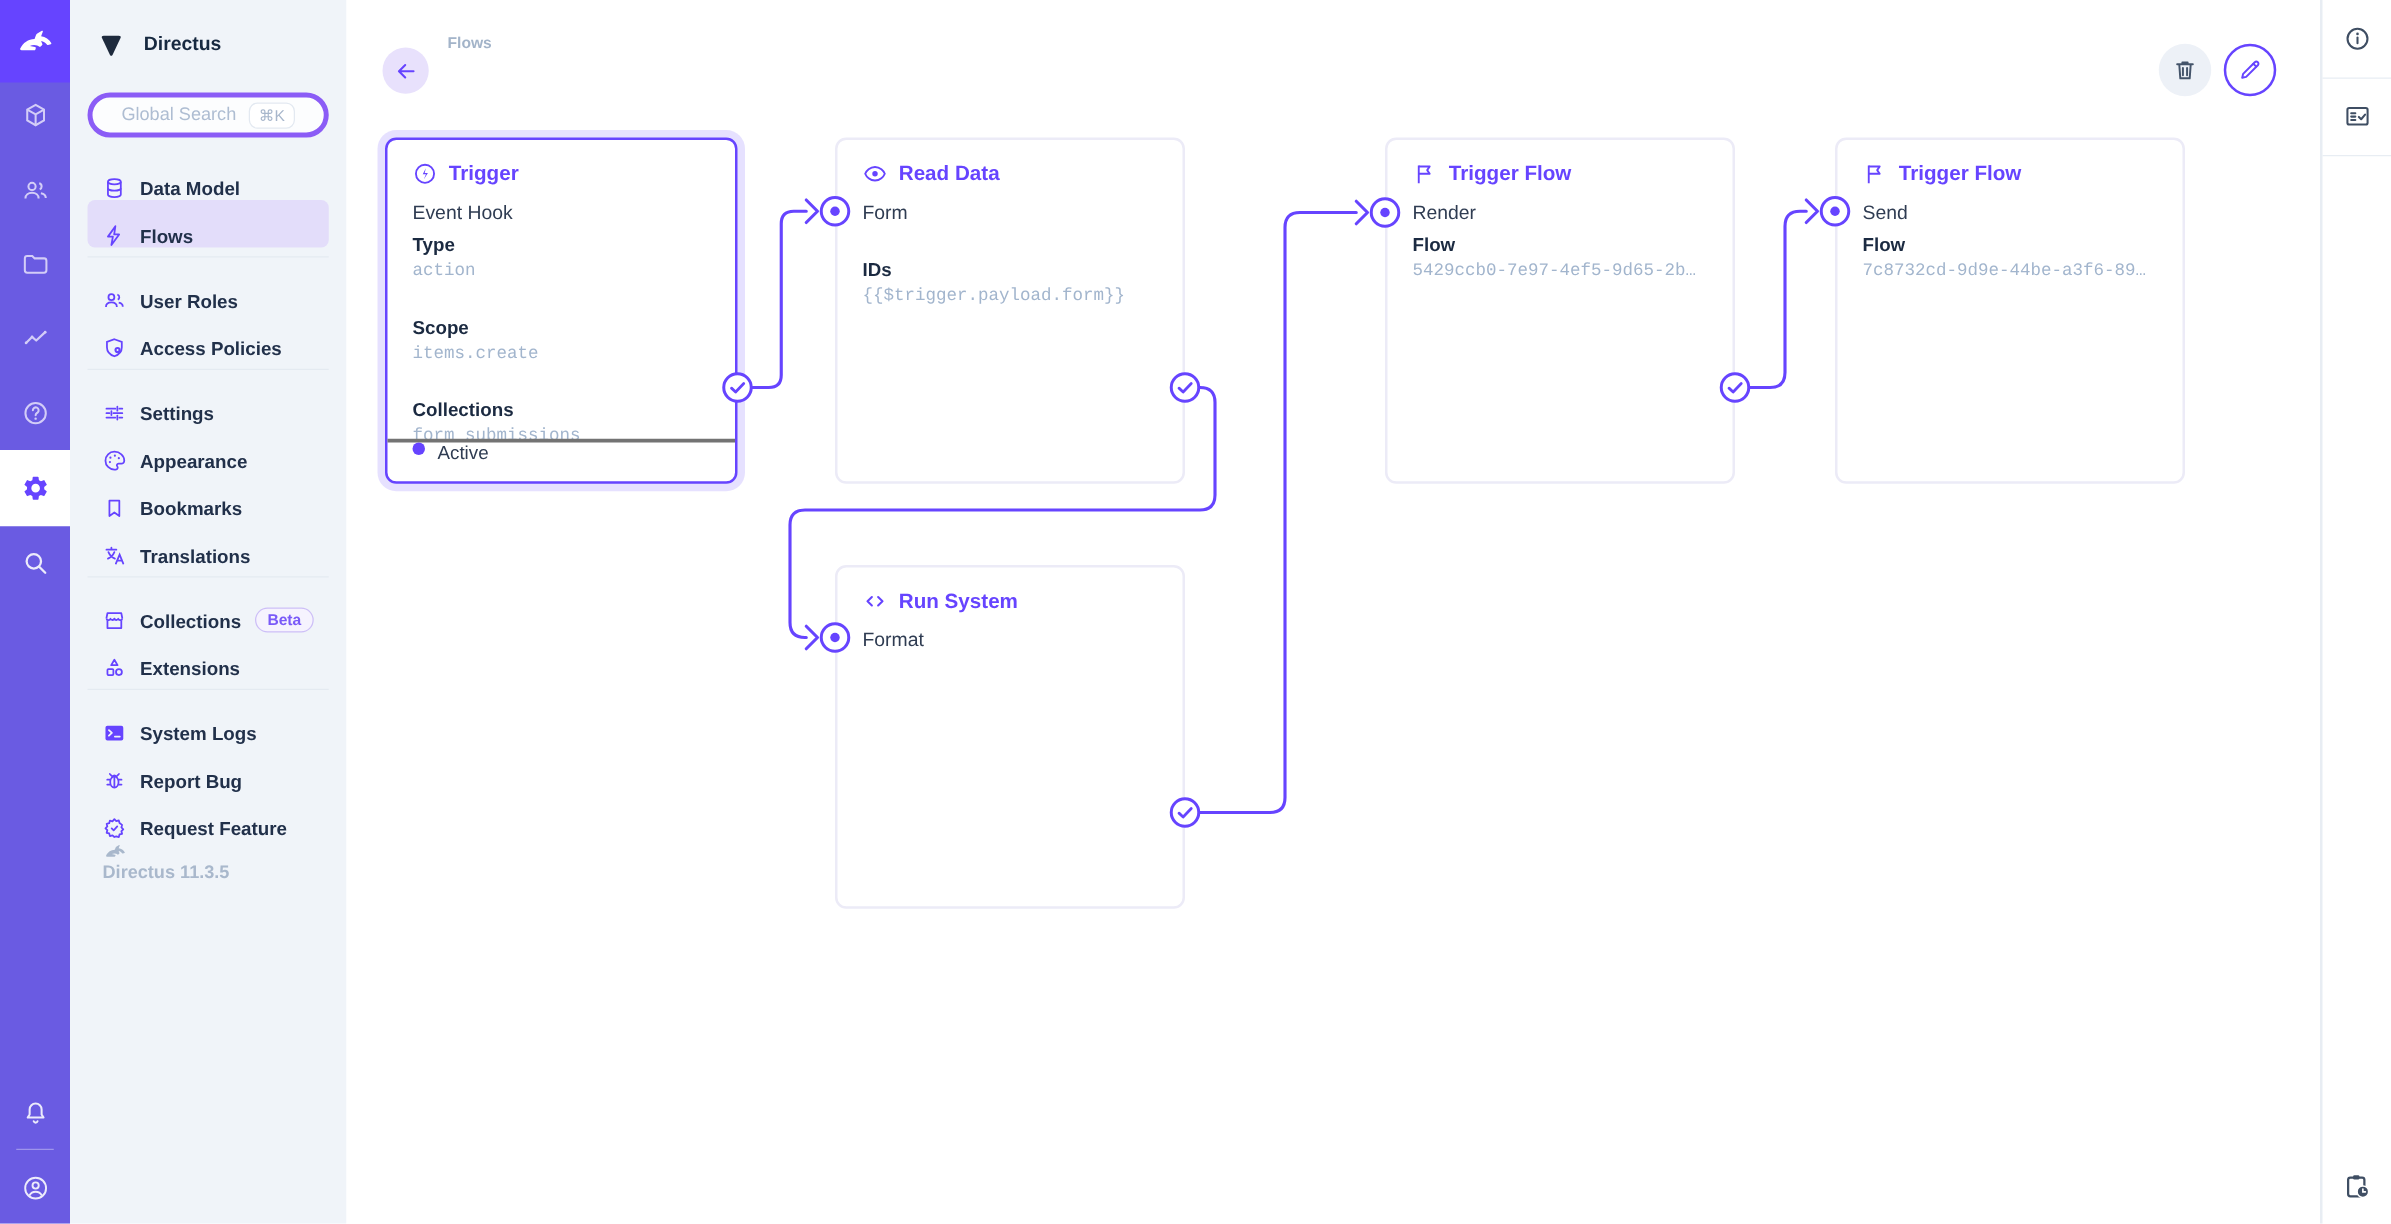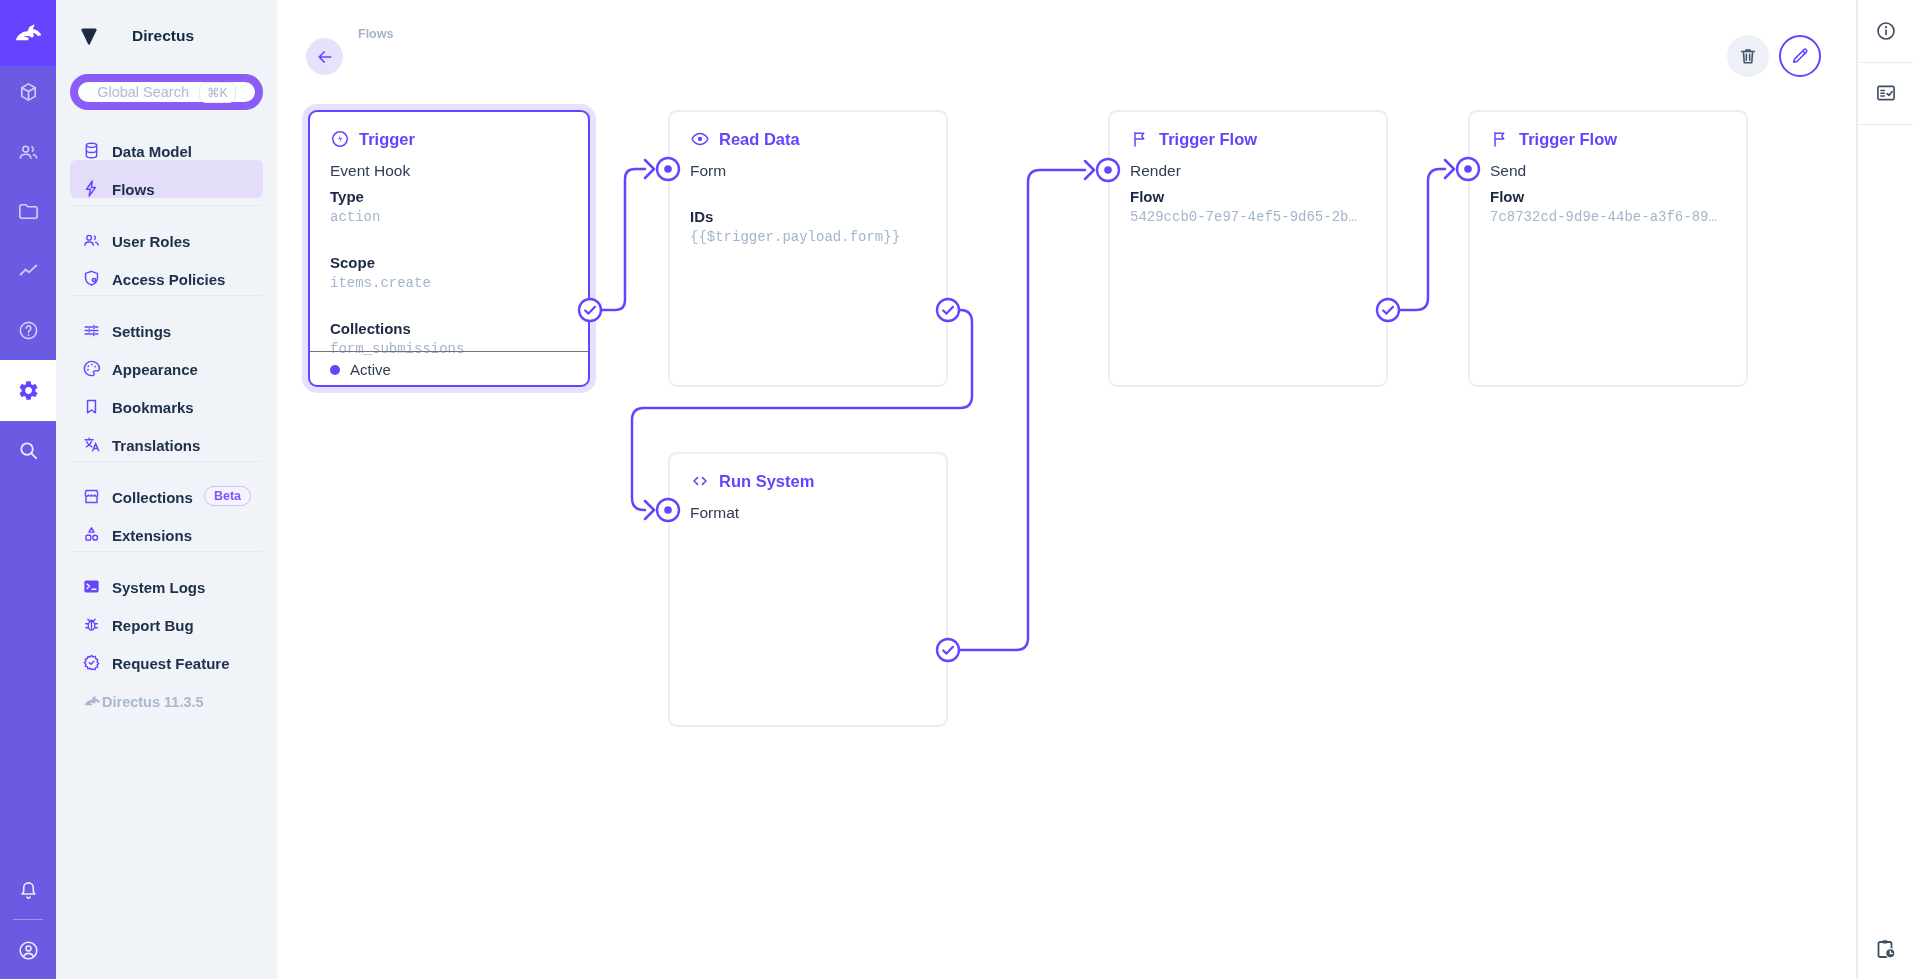--- a/index.html
+++ b/index.html
@@ -9,34 +9,34 @@
   
   .rail { position:absolute; left:0; top:0; width:56px; height:979px; background:#6A5BE2; z-index:30; }
   .rail-logo { position:absolute; left:0; top:0; width:56px; height:66px; background:#6644FF; display:flex; align-items:center; justify-content:center; }
   .rail-btn { position:absolute; left:0; width:56px; height:48px; display:flex; align-items:center; justify-content:center; }
   .rail-btn svg { opacity:.88; }
   .rail-active { position:absolute; left:0; top:360px; width:56px; height:61px; background:#FFFFFF; display:flex; align-items:center; justify-content:center; }
   .rail-divider { position:absolute; left:13px; width:30px; height:1px; background:rgba(255,255,255,.35); }
 
   
   .sidebar { position:absolute; left:56px; top:0; width:221px; height:979px; background:#F0F4F9; z-index:25; }
-  .project-row { display:flex; align-items:center; gap:30px; padding:16px 0 0 20px; height:56px;text-align:center; }
+  .project-row { display:flex; align-items:center; gap:13px; padding:16px 0 0 20px; height:56px;text-align:center; }
   .project-name { font-size:15.5px; font-weight:700; color:#172940; }
-  .searchbox { position:absolute; left:14px; top:74px; width:193px; height:36px; background:#FCFDFE; border:8px solid #8b5cf6; border-radius:18px; display:flex; align-items:center; justify-content:center; gap:10px; cursor:text; }
+  .searchbox { position:absolute; left:14px; top:74px; width:193px; height:36px; background:#FCFDFE; border:4px solid #8b5cf6; border-radius:18px; display:flex; align-items:center; justify-content:center; gap:10px; cursor:text; }
   .searchbox .ph { font-size:14.5px; color:#AEBDD2; }
   .searchbox .kbd { font-size:12.5px; color:#A7B6CB; border:1.5px solid #E3E9F1; border-radius:7px; padding:2px 7px; background:#fff; }
   .navlist { position:absolute; left:0; top:122px; width:221px; }
   .nav-item { height:38px; margin:0 14px; display:flex; align-items:flex-end; gap:11px; padding:0 12px; border-radius:6px; cursor:pointer; }
   .nav-item .lbl { font-size:15px; font-weight:600; color:#21304A; white-space:nowrap; }
   .nav-item.active { background:#E3DDFA; }
   .nav-item svg { flex:0 0 auto; }
   .nav-div { height:14px; display:flex; align-items:center; margin:0 14px; }
   .nav-div i { display:block; width:100%; height:1px; background:#E4EAF1; }
   .badge { margin-left:auto; font-size:12.5px; font-weight:600; color:#7A5AF8; border:1.5px solid #CDBFF7; border-radius:11px; padding:2px 9px; background:#F6F3FE; }
-  .version-row { height:38px; margin:0 14px; display:flex; align-items:flex-end; padding:0 12px; }
+  .version-row { height:38px; margin:0 14px; display:flex; align-items:flex-start; padding:0 12px;flex-direction:column; }
   .version-row .lbl { font-size:14.5px; font-weight:600; color:#A9B8CC; }
 
   
   .back-btn { position:absolute; left:306px; top:38px; width:37px; height:37px; border-radius:50%; background:#E8E1FC; display:flex; align-items:center; justify-content:center; cursor:pointer; z-index:10; }
   .breadcrumb { position:absolute; left:358px; top:27px; font-size:12.5px; font-weight:600; color:#A3B4C9; }
   .page-title { position:absolute; left:357px; top:42px; font-size:25px; font-weight:700; color:#172940; letter-spacing:-.2px; display:flex; align-items:center; gap:11px; }
   .title-dot { width:10px; height:10px; border-radius:50%; background:#6644FF; margin-top:3px; }
   .hdr-btn { position:absolute; top:35px; width:42px; height:42px; border-radius:50%; display:flex; align-items:center; justify-content:center; cursor:pointer; z-index:10; }
   .hdr-trash { left:1727px; background:#EDF1F7; }
   .hdr-edit { left:1779px; background:#fff; border:2px solid #6644FF; }
@@ -48,21 +48,21 @@
 
   
   .node { position:absolute; width:280px; height:277px; background:#fff; border:2px solid #ECEBF7; border-radius:9px; padding:16px 20px; cursor:grab; }
   .node.selected { border-color:#6644FF; box-shadow:0 0 0 6px rgba(102,68,255,.16); }
   .node-header { display:flex; align-items:center; gap:9px; color:#6644FF; font-size:16.5px; font-weight:700; line-height:22px; }
   .node-name { margin-top:10px; font-size:15.5px; color:#2F3C52; line-height:22px; }
   .fgroup { margin-top:24px; }
   .fgroup.first { margin-top:4px; }
   .flabel { font-size:15px; font-weight:700; color:#1B2A41; line-height:21px; }
   .fvalue { font-family:Liberation Mono, monospace; font-size:14px; color:#A2B5CD; line-height:21px; white-space:nowrap; overflow:hidden; }
-  .node-footer { position:absolute; left:0; right:0; top:239px; height:36px; border-top:1px solid #737373; display:flex; align-items:center; gap:10px; padding:0 20px; }
+  .node-footer { position:absolute; left:0; right:0; top:239px; height:36px; border-top:3px solid #737373; display:flex; gap:10px; padding:0 20px; }
   .status-dot { width:10px; height:10px; border-radius:50%; background:#6644FF; }
   .status-lbl { font-size:15px; color:#2F3C52; }
 
   .wires { position:absolute; left:0; top:0; width:1913px; height:979px; z-index:5; pointer-events:none; }
 </style>
 </head>
 <body>
 
 <div class="stage">
 

